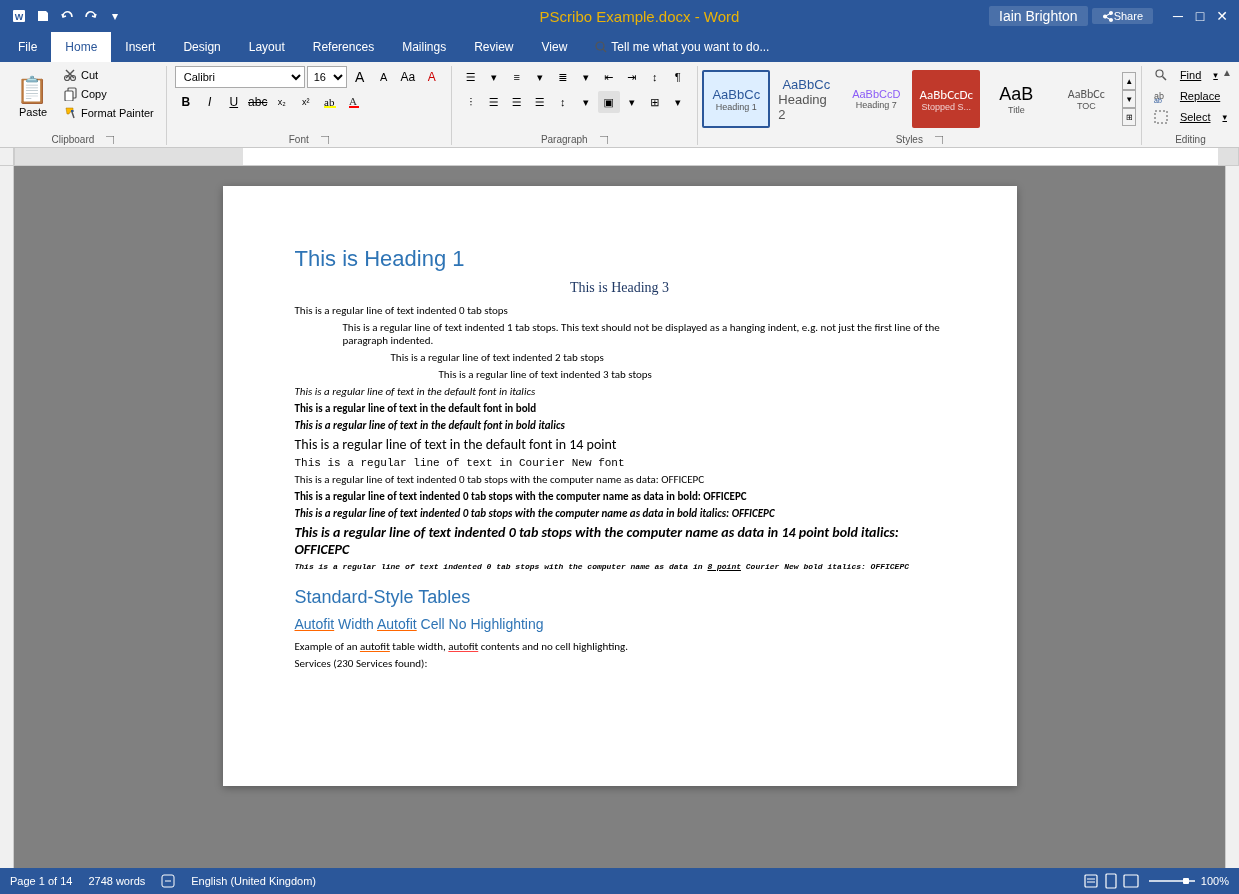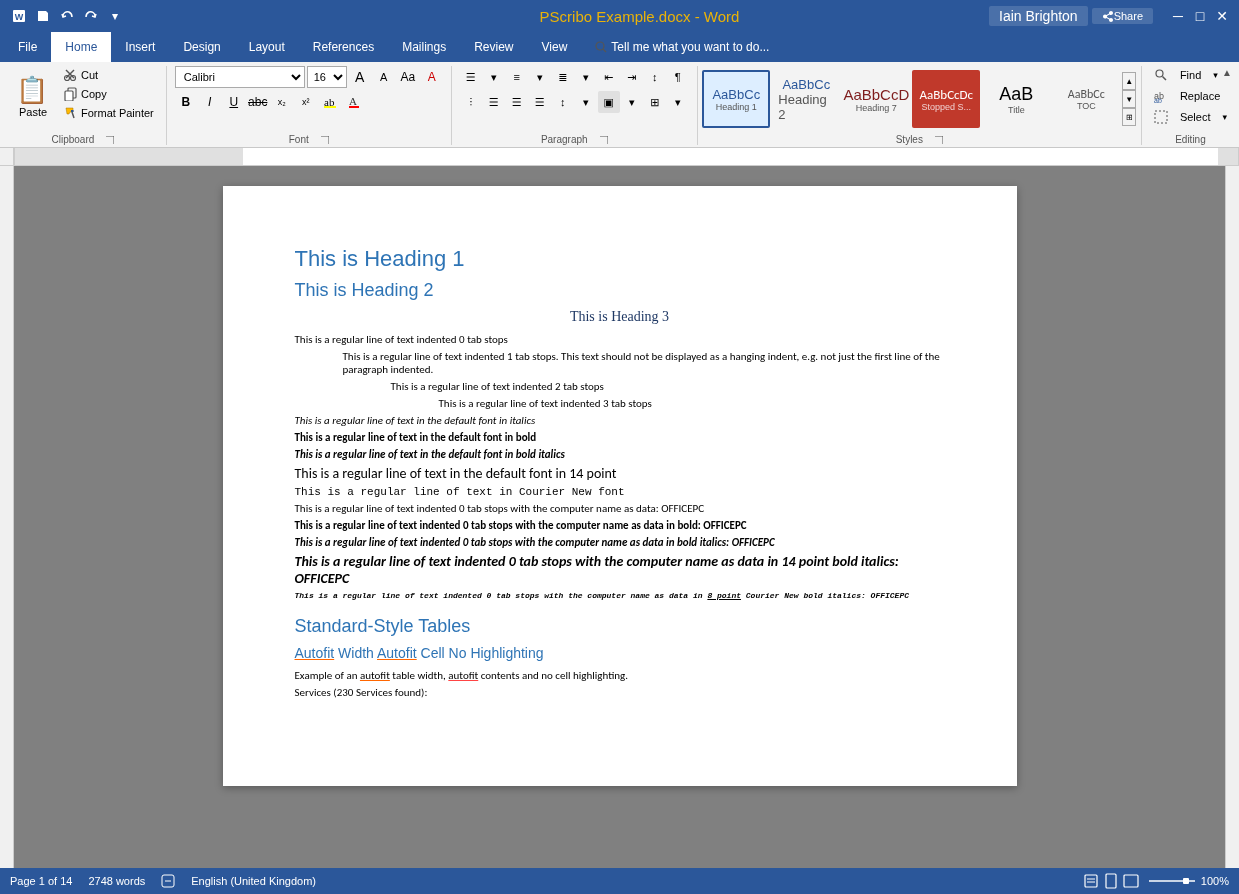--- a/index.html
+++ b/index.html
@@ -117,21 +117,21 @@
       width: 68px; height: 58px; border: 2px solid transparent; cursor: pointer;
       display: flex; flex-direction: column; align-items: center; justify-content: center;
       border-radius: 2px; padding: 4px;
     }
     .style-item.active { border-color: #2b579a; background: #ddeeff; }
     .styles-scroll { display: flex; flex-direction: column; justify-content: center; }
     .styles-scroll-btn { width: 14px; height: 18px; border: 1px solid #aaa; background: #f3f3f3; cursor: pointer; display: flex; align-items: center; justify-content: center; font-size: 8px; }
 
     
     .editing-controls { display: flex; flex-direction: column; gap: 3px; }
-    .edit-btn { display: flex; align-items: center; gap: 12px; padding: 2px 6px; cursor: pointer; border-radius: 2px; font-size: 11px; }
+    .edit-btn { display: flex; align-items: center; gap: 12px; padding: 2px 6px; cursor: pointer; border-radius: 2px; font-size: 11px; text-decoration: underline; }
 
     
     .ruler-area { background: #f0f0f0; height: 18px; flex-shrink: 0; display: flex; border-bottom: 1px solid #ccc; }
     .ruler-left-margin { width: 14px; background: #f0f0f0; border-right: 1px solid #ccc; }
     .ruler { flex: 1; background: white; position: relative; overflow: hidden; border-left: 1px solid #ccc; border-right: 1px solid #ccc; }
     .ruler-gray-left { position: absolute; left: 0; top: 0; width: 228px; height: 100%; background: #e0e0e0; }
     .ruler-gray-right { position: absolute; right: 0; top: 0; width: 20px; height: 100%; background: #e0e0e0; }
 
     
     .main-area { display: flex; flex: 1; overflow: hidden; }
@@ -382,21 +382,21 @@
           <div style="font-size:13px; color:#2b579a; font-family:'Calibri Light',Arial,sans-serif;">AaBbCc</div>
           <div style="font-size:9px; color:#555;">Heading 1</div>
         </div>
 
         <div class="style-item">
           <div style="font-size:13px; color:#2b579a; font-family:'Calibri Light',Arial,sans-serif;">AaBbCc</div>
           <div style="font-size:13px; color:#555;">Heading 2</div>
         </div>
 
         <div class="style-item">
-          <div style="font-size:15px; color:#7f1d1d; font-family:'Calibri Light',Arial,sans-serif;">AaBbCcD</div>
+          <div style="font-size:11px; color:#8b5cf6; font-family:'Calibri Light',Arial,sans-serif;">AaBbCcD</div>
           <div style="font-size:9px; color:#555;">Heading 7</div>
         </div>
 
         <div class="style-item" style="background:#c0392b;">
           <div style="font-size:13px; color:white; font-family:Calibri,Arial,sans-serif;">AaBbCcDc</div>
           <div style="font-size:9px; color:#f0d0d0;">Stopped S...</div>
         </div>
 
         <div class="style-item">
           <div style="font-size:18px; color:#000; font-family:'Calibri Light',Arial,sans-serif;">AaB</div>
@@ -465,21 +465,20 @@
   </div>
 </div>
 
 <div class="main-area">
   <div class="left-ruler"></div>
 
   <div class="document-area">
     <div class="page">
 
       <div class="h1">This is Heading 1</div>
-      <div class="h2">This is Heading 2</div>
       <div class="h3">This is Heading 3</div>
 
       <div class="normal">This is a regular line of text indented 0 tab stops</div>
       <div class="normal indent1">This is a regular line of text indented 1 tab stops. This text should not be displayed as a hanging indent, e.g. not just the first line of the paragraph indented.</div>
       <div class="normal indent2">This is a regular line of text indented 2 tab stops</div>
       <div class="normal indent3">This is a regular line of text indented 3 tab stops</div>
       <div class="normal italic">This is a regular line of text in the default font in italics</div>
       <div class="normal bold">This is a regular line of text in the default font in bold</div>
       <div class="normal bold-italic">This is a regular line of text in the default font in bold italics</div>
       <div class="normal font14">This is a regular line of text in the default font in 14 point</div>

